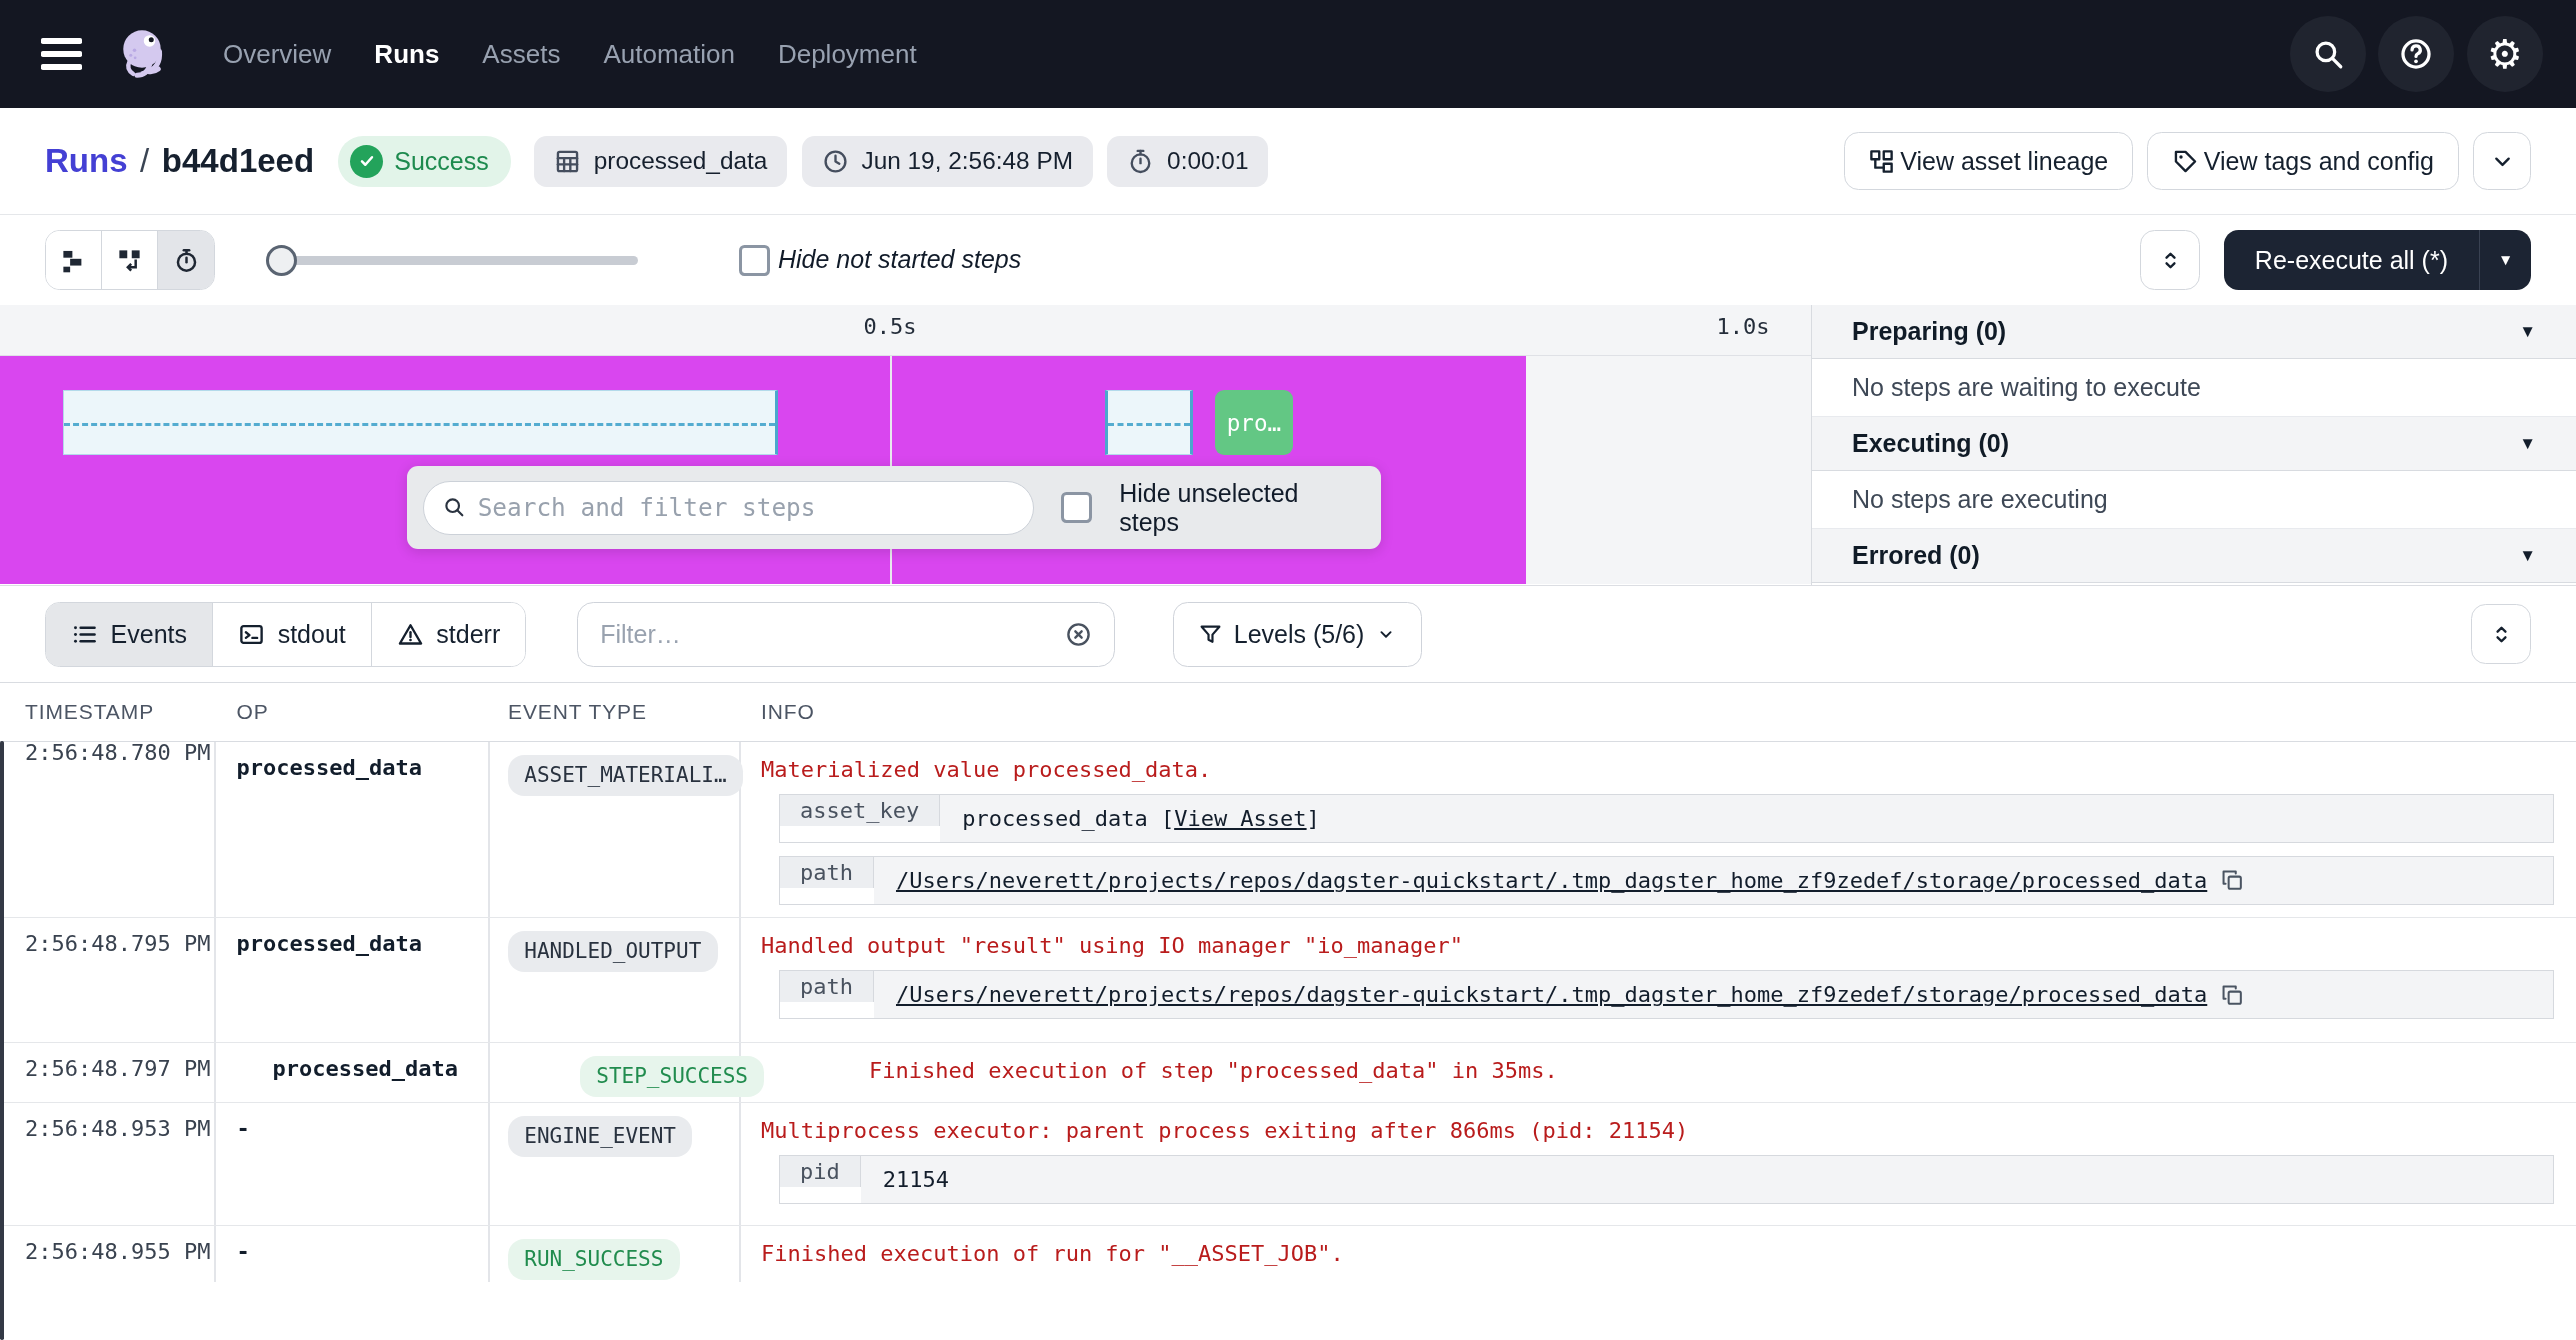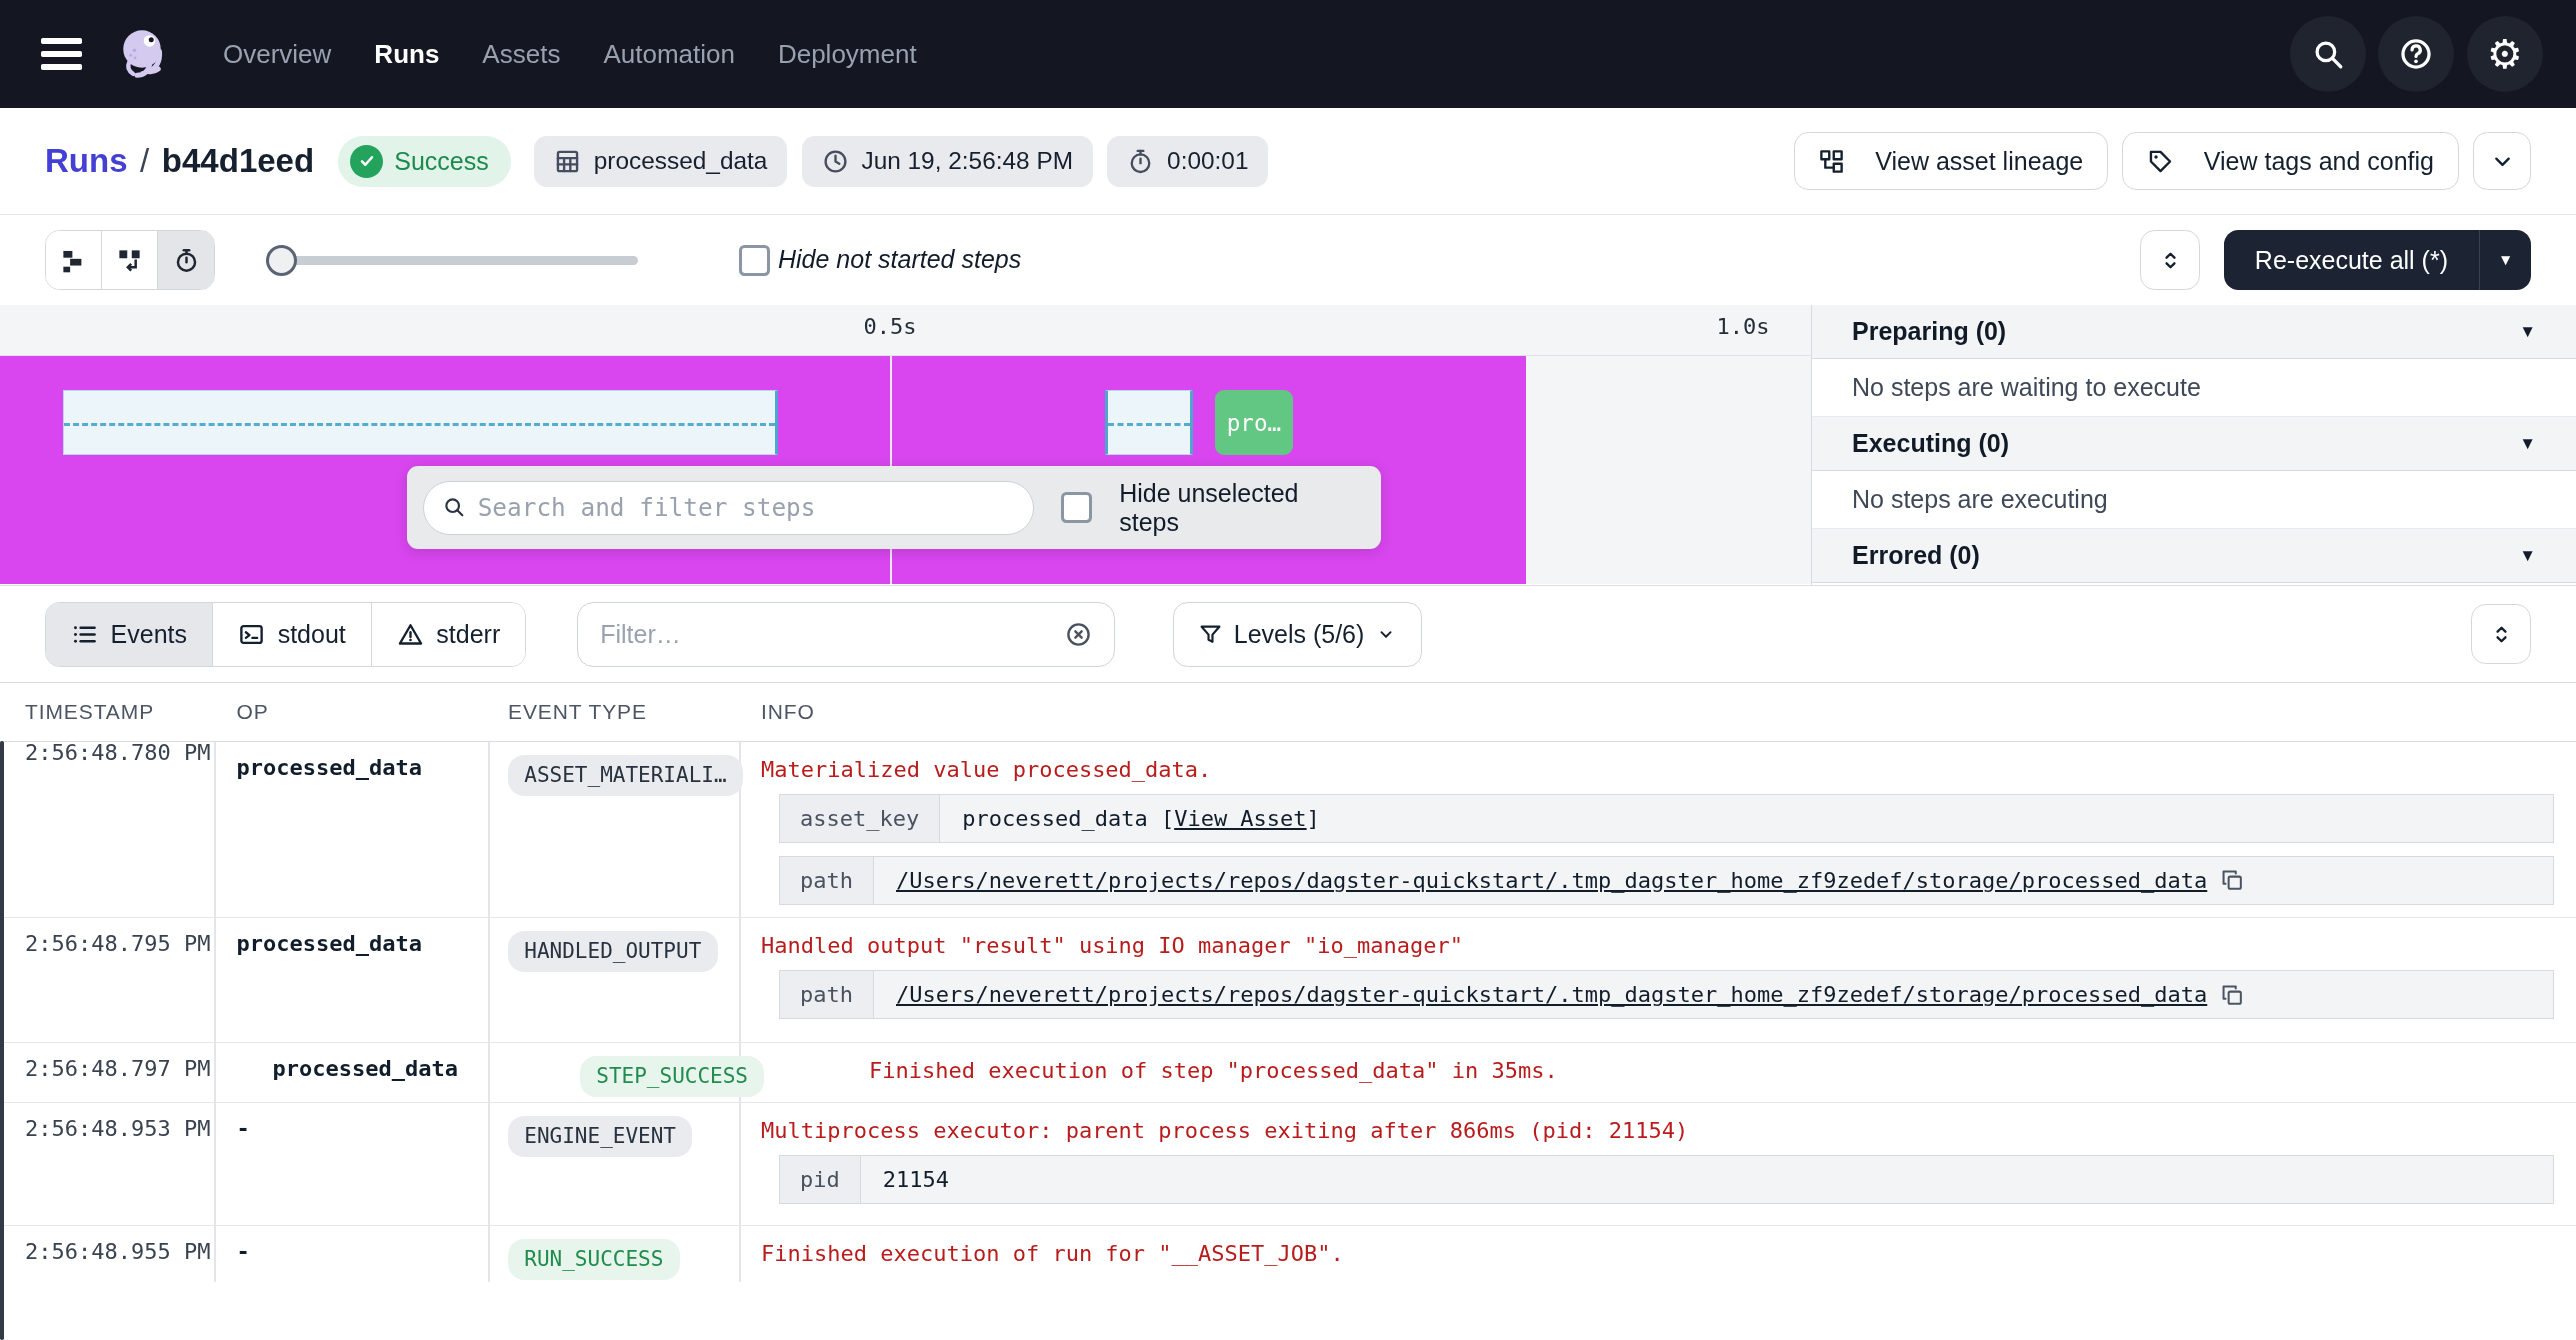--- a/index.html
+++ b/index.html
@@ -26,21 +26,21 @@
   .runheader { height:107px; display:flex; align-items:center; gap:23.5px; padding:0 45px; border-bottom:1.8px solid #e5e7ea; }
   .crumb { font-size:33px; font-weight:600; display:flex; gap:12.6px; align-items:center; }
   .crumb .sect { color:#4440d4; cursor:pointer; }
   .badge { height:51px; border-radius:25px; background:#e2f4e9; display:flex; align-items:center; gap:11px; padding:0 22px 0 12.6px; }
   .badge .ckc { width:33px; height:33px; border-radius:50%; background:#23a35b; display:flex; align-items:center; justify-content:center; }
   .badge .ckc svg { width:20px; height:20px; stroke:#fff; fill:none; stroke-width:3; stroke-linecap:round; stroke-linejoin:round; }
   .badge span { color:#1d8a4e; font-size:25px; }
   .chip { height:51px; border-radius:12.6px; background:#e9eaee; display:flex; align-items:center; gap:12.6px; padding:0 20px; font-size:24.4px; color:#16202e; }
   .chip .ic { color:#454e5e; }
   .hdr-actions { margin-left:auto; display:flex; gap:14.5px; align-items:center; }
-  .obtn { height:58px; border-radius:14.5px; border:1.8px solid #d3d7dd; background:#fff; display:flex; align-items:center; gap:30px; padding:0 23.5px; font-size:25px; color:#15202e; cursor:pointer; }
+  .obtn { height:58px; border-radius:14.5px; border:1.8px solid #d3d7dd; background:#fff; display:flex; align-items:center; gap:5px; padding:0 23.5px; font-size:25px; color:#15202e; cursor:pointer; }
   .obtn.sq { width:58px; padding:0; justify-content:center; }
 
   
   .toolbar { height:90px; display:flex; align-items:center; padding:0 45px; }
   .seggroup { display:flex; border:1.8px solid #d3d7dd; border-radius:14.5px; overflow:hidden; }
   .segbtn { width:56px; height:58px; display:flex; align-items:center; justify-content:center; background:#fff; color:#1f2733; cursor:pointer; border-right:1.8px solid #d3d7dd; }
   .segbtn:last-child { border-right:none; }
   .segbtn.active { background:#e3e5e9; }
   .slider { margin-left:51px; position:relative; width:372px; height:31px; cursor:pointer; }
   .slider .track { position:absolute; top:11px; left:0; right:0; height:9px; border-radius:4.5px; background:#c8ccd3; }
@@ -102,21 +102,21 @@
   .lbody { position:relative; z-index:1; overflow:hidden; height:540px; }
   .lrow { display:flex; border-bottom:1.8px solid #e5e7ea; background:transparent; cursor:pointer; }
   .c-ts { width:214px; flex:none; padding:12.6px 0 0 25px; font-size:22px; color:#39424f; }
   .c-op { width:274px; flex:none; padding:12.6px 0 0 22.6px; font-size:22px; font-weight:700; color:#121d2b; }
   .c-type { width:251px; flex:none; padding:12.6px 0 0 20px; }
   .typechip { display:inline-block; padding:8.1px 16.3px 9px; border-radius:16.3px; font-size:21px; background:#e9ebee; color:#29323f; }
   .typechip.green { background:#e7f5ec; color:#218c4e; }
   .c-info { flex:1; padding:14.5px 22px 12.6px 22px; }
   .info-text { font-size:22px; color:#b91c1c; }
   .meta { display:flex; border:1.8px solid #d6d9de; margin:12.6px 0 0 18px; }
-  .meta-k { background:#eceef1; border-right:1.8px solid #d6d9de; padding:0 20px; height:47px; display:flex; align-items:center; font-size:22px; color:#49525f; flex:none; }
+  .meta-k { background:#eceef1; border-right:1.8px solid #d6d9de; padding:0 20px; height:31px; display:flex; align-items:center; font-size:22px; color:#49525f; flex:none; }
   .meta-v { background:#f3f4f6; flex:1; padding:0 22px; height:47px; display:flex; align-items:center; font-size:22px; color:#121d2b; white-space:nowrap; overflow:hidden; }
   .meta-link { text-decoration:underline; cursor:pointer; color:#121d2b; }
   .copyic { margin-left:12.6px; color:#4a5462; cursor:pointer; }
   .copyic svg { width:24.4px; height:24.4px; stroke:currentColor; fill:none; stroke-width:2; stroke-linecap:round; stroke-linejoin:round; }
   .ts-clip { margin-top:-14.5px; }
   .leftscroll { position:absolute; left:0; top:155px; bottom:0; width:3.6px; background:#333945; border-radius:1.8px; z-index:3; cursor:pointer; }
 </style>
 </head>
 <body>
 

